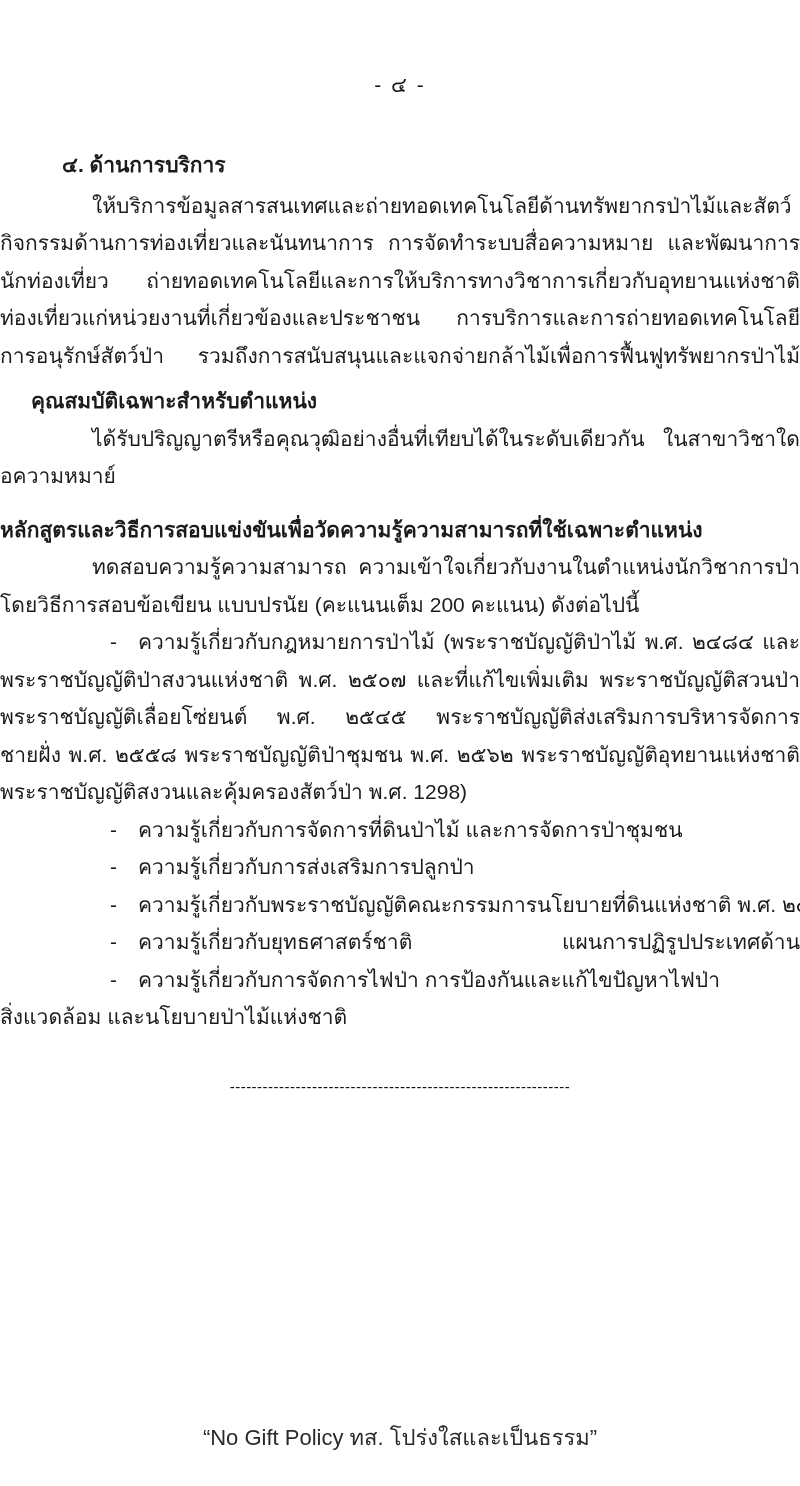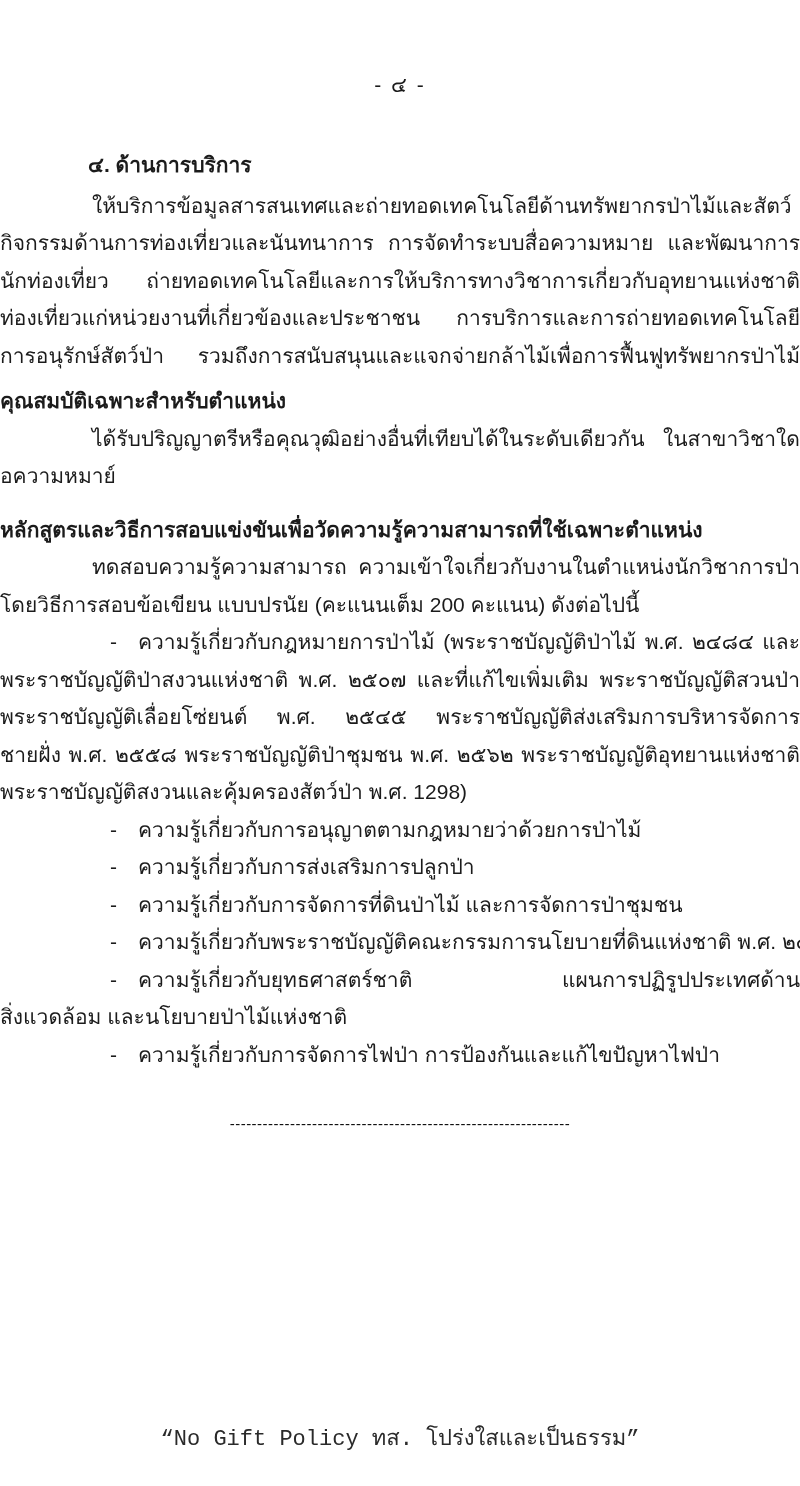--- a/index.html
+++ b/index.html
@@ -20,31 +20,31 @@
   }
   .pagenum {
     margin-top: 70px;
     height: 30px;
     line-height: 30px;
     text-align: center;
     letter-spacing: 2px;
   }
   .sec-heading {
     margin-top: 46px;
-    margin-left: 88px;
+    margin-left: 62px;
     height: 37.5px;
     line-height: 37.5px;
     font-weight: bold;
   }
   .block-heading {
     height: 37.5px;
     line-height: 37.5px;
     font-weight: bold;
   }
-  .qual-heading { margin-top: 8px; }
+  .qual-heading { margin-top: 8px; padding-left: 31px; }
   .curric-heading { margin-top: 16px; }
   .para { margin: 0; }
   .para-intro { margin-top: 3px; }
   .line {
     height: 37.5px;
     line-height: 37.5px;
     overflow: hidden;
     white-space: nowrap;
   }
   .indent-just { padding-left: 92px; }
@@ -64,21 +64,20 @@
     color: #111;
   }
   .footer-quote {
     position: absolute;
     left: 0;
     top: 1420px;
     width: 100%;
     text-align: center;
     color: #2a2a2a;
     font-size: 22px;
-    font-family: Liberation Mono, monospace;
   }
 </style>
 </head>
 <body>
 
 <div class="page">
 
   <div class="pagenum">- ๔ -</div>
 
   <div class="sec-heading">๔. ด้านการบริการ</div>
@@ -104,26 +103,25 @@
       <div class="line indent-just">ทดสอบความรู้ความสามารถ ความเข้าใจเกี่ยวกับงานในตำแหน่งนักวิชาการป่าไม้ปฏิบัติการ</div>
       <div class="line flush-left">โดยวิธีการสอบข้อเขียน แบบปรนัย (คะแนนเต็ม 200 คะแนน) ดังต่อไปนี้</div>
     </div>
 
   <div class="para">
       <div class="line list-just">- ความรู้เกี่ยวกับกฎหมายการป่าไม้ (พระราชบัญญัติป่าไม้ พ.ศ. ๒๔๘๔ และที่แก้ไขเพิ่มเติม</div>
       <div class="line flush-just">พระราชบัญญัติป่าสงวนแห่งชาติ พ.ศ. ๒๕๐๗ และที่แก้ไขเพิ่มเติม พระราชบัญญัติสวนป่า พ.ศ. ๒๕๓๕</div>
       <div class="line flush-just">พระราชบัญญัติเลื่อยโซ่ยนต์ พ.ศ. ๒๕๔๕ พระราชบัญญัติส่งเสริมการบริหารจัดการทรัพยากรทางทะเลและ</div>
       <div class="line flush-just">ชายฝั่ง พ.ศ. ๒๕๕๘ พระราชบัญญัติป่าชุมชน พ.ศ. ๒๕๖๒ พระราชบัญญัติอุทยานแห่งชาติ พ.ศ. ๒๕๖๒ และ</div>
       <div class="line flush-left">พระราชบัญญัติสงวนและคุ้มครองสัตว์ป่า พ.ศ. 1298)</div>
-      <div class="line list-left">- ความรู้เกี่ยวกับการอนุญาตตามกฎหมายว่าด้วยการป่าไม้</div>
+      <div class="line list-left">- ความรู้เกี่ยวกับการจัดการที่ดินป่าไม้ และการจัดการป่าชุมชน</div>
       <div class="line list-left">- ความรู้เกี่ยวกับการส่งเสริมการปลูกป่า</div>
-      <div class="line list-left">- ความรู้เกี่ยวกับการจัดการที่ดินป่าไม้ และการจัดการป่าชุมชน</div>
       <div class="line list-left">- ความรู้เกี่ยวกับพระราชบัญญัติคณะกรรมการนโยบายที่ดินแห่งชาติ พ.ศ. ๒๕๖๒</div>
       <div class="line list-just">- ความรู้เกี่ยวกับยุทธศาสตร์ชาติ แผนการปฏิรูปประเทศด้านทรัพยากรธรรมชาติและ</div>
+      <div class="line list-left">- ความรู้เกี่ยวกับการจัดการไฟป่า การป้องกันและแก้ไขปัญหาไฟป่า</div>
       <div class="line flush-left">สิ่งแวดล้อม และนโยบายป่าไม้แห่งชาติ</div>
-      <div class="line list-left">- ความรู้เกี่ยวกับการจัดการไฟป่า การป้องกันและแก้ไขปัญหาไฟป่า</div>
     </div>
 
   <div class="divider">--------------------------------------------------------------</div>
 
   <div class="footer-quote">“No Gift Policy  ทส. โปร่งใสและเป็นธรรม”</div>
 
 </div>
 
 </body></html>

